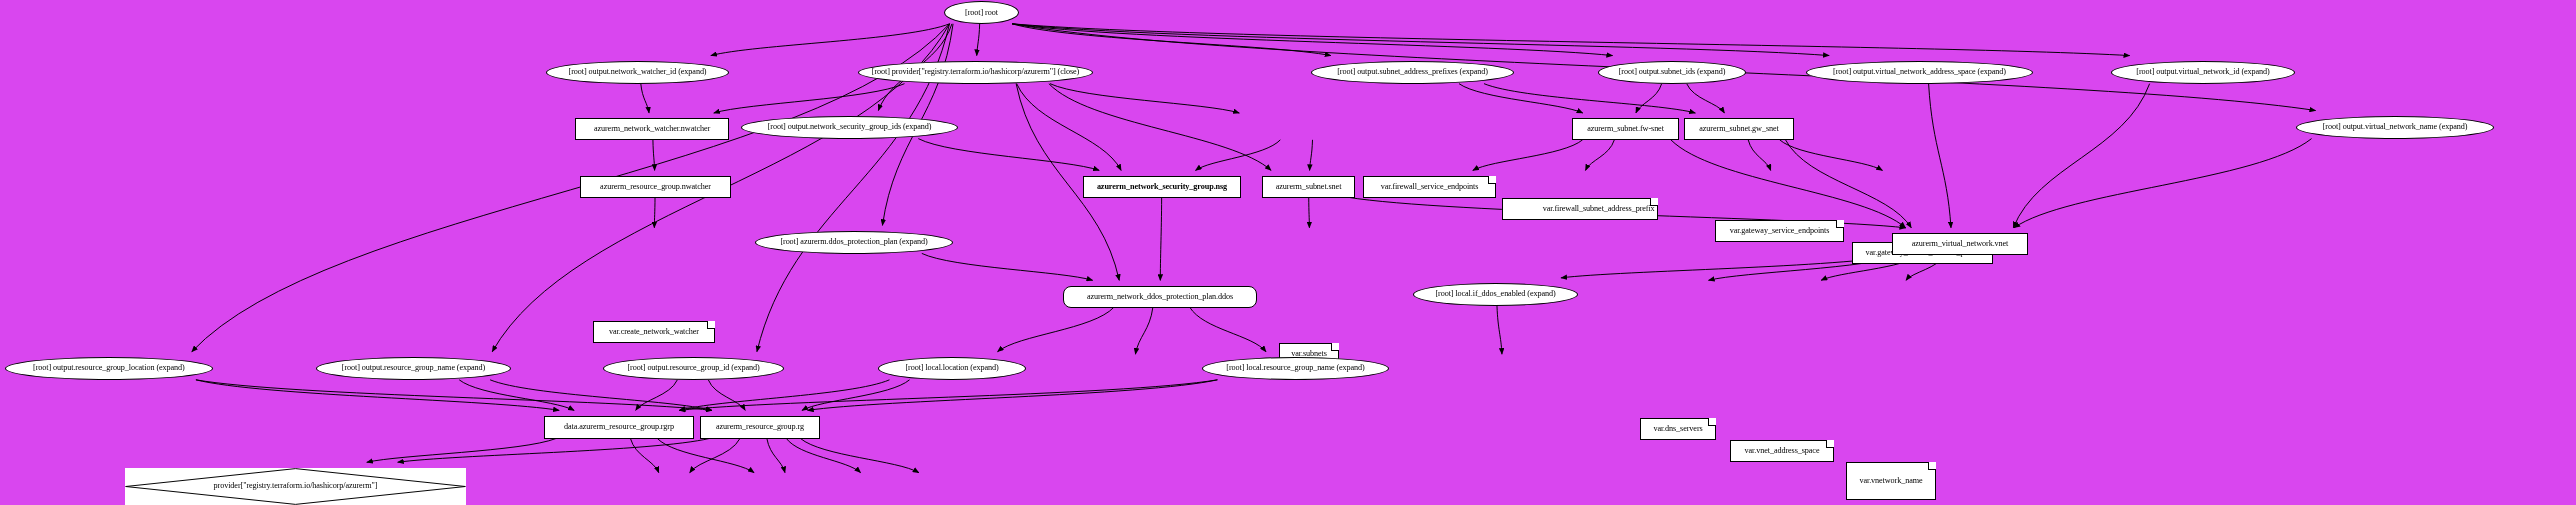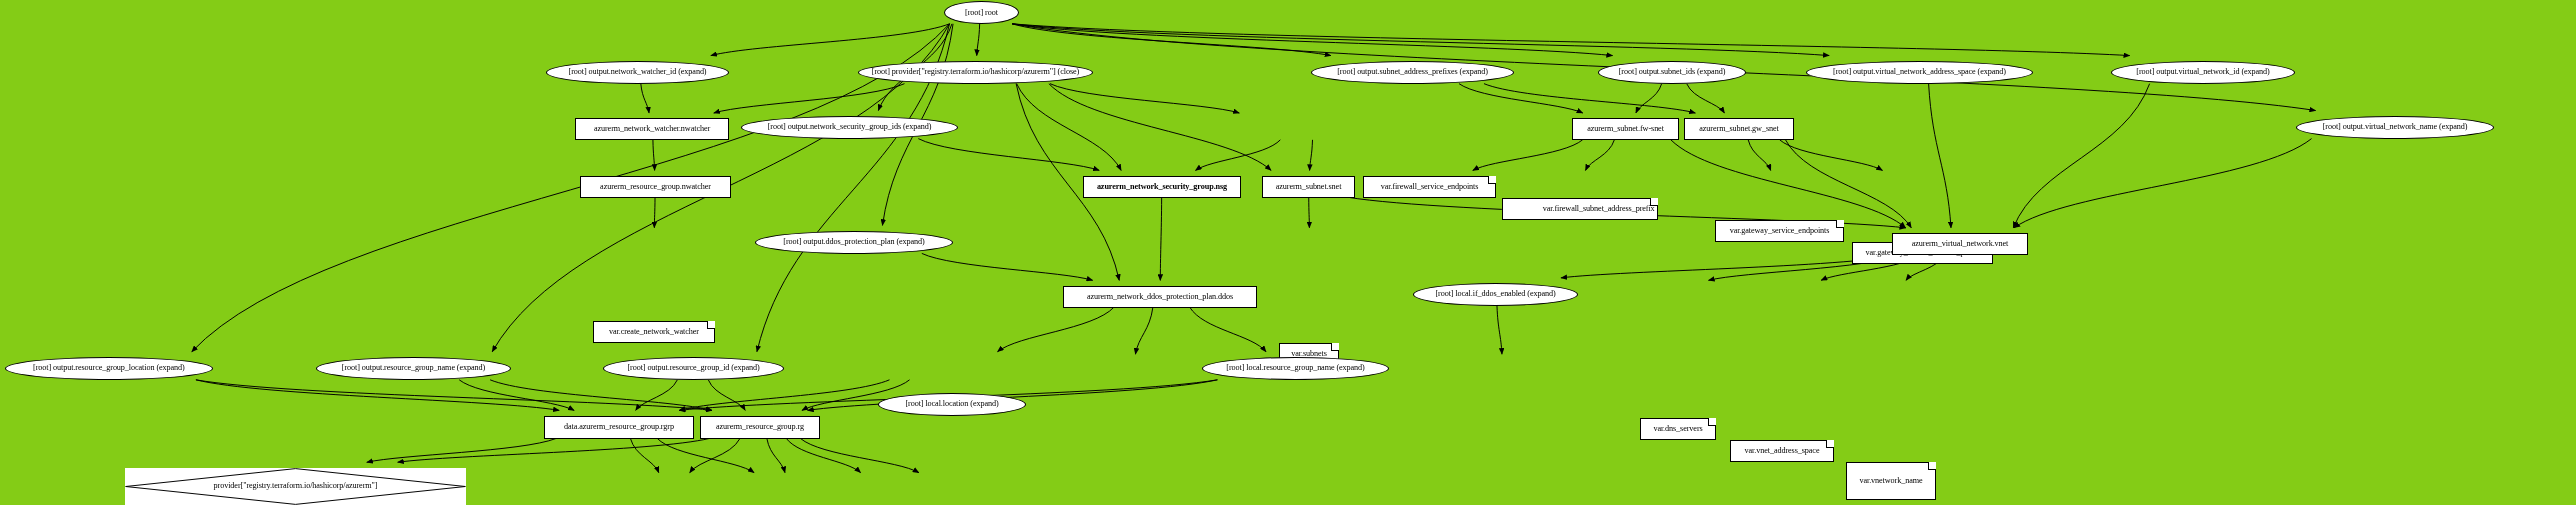--- a/index.html
+++ b/index.html
@@ -4,21 +4,21 @@
 <style>
   html, body {
     margin: 0;
     padding: 0;
     background: #ffffff;
   }
   #canvas {
     position: relative;
     width: 2576px;
     height: 505px;
-    background: #84cc16;
+    background: #d946ef;
     overflow: hidden;
     font-family: "Liberation Serif", "DejaVu Serif", serif;
   }
   #edge-layer {
     position: absolute;
     left: 0; top: 0;
     width: 2576px;
     height: 505px;
     pointer-events: none;
   }
@@ -223,30 +223,30 @@
       </div>
       <div class="node shape-note" style="left: 1852px; top: 176px; width: 141px; height: 22px;">
         <span class="notch"></span>
         <span class="lbl">var.gateway_subnet_address_prefix</span>
       </div>
       <div class="node shape-note" style="left: 593px; top: 233px; width: 122px; height: 22px;">
         <span class="notch"></span>
         <span class="lbl">var.create_network_watcher</span>
       </div>
       <div class="node shape-ellipse" style="left: 755px; top: 231px; width: 198px; height: 23px;">
-        <span class="lbl">[root] output.ddos_protection_plan (expand)</span>
+        <span class="lbl">[root] azurerm.ddos_protection_plan (expand)</span>
       </div>
       <div class="node shape-note" style="left: 1279px; top: 233px; width: 60px; height: 22px;">
         <span class="notch"></span>
         <span class="lbl">var.subnets</span>
       </div>
       <div class="node shape-box" style="left: 1892px; top: 233px; width: 136px; height: 22px; justify-content: center;">
         <span class="lbl">azurerm_virtual_network.vnet</span>
       </div>
-      <div class="node shape-box" style="left: 1063px; top: 286px; width: 194px; height: 22px;">
+      <div class="node shape-box" style="left: 1063px; top: 286px; width: 194px; height: 22px; border-radius: 8px;">
         <span class="lbl">azurerm_network_ddos_protection_plan.ddos</span>
       </div>
       <div class="node shape-ellipse" style="left: 1413px; top: 283px; width: 165px; height: 23px;">
         <span class="lbl">[root] local.if_ddos_enabled (expand)</span>
       </div>
       <div class="node shape-note" style="left: 1640px; top: 286px; width: 76px; height: 22px;">
         <span class="notch"></span>
         <span class="lbl">var.dns_servers</span>
       </div>
       <div class="node shape-note" style="left: 1730px; top: 286px; width: 104px; height: 22px;">
@@ -259,21 +259,21 @@
       </div>
       <div class="node shape-ellipse" style="left: 4.9px; top: 357px; width: 208px; height: 23px;">
         <span class="lbl">[root] output.resource_group_location (expand)</span>
       </div>
       <div class="node shape-ellipse" style="left: 316px; top: 357px; width: 195px; height: 23px;">
         <span class="lbl">[root] output.resource_group_name (expand)</span>
       </div>
       <div class="node shape-ellipse" style="left: 603px; top: 357px; width: 181px; height: 23px;">
         <span class="lbl">[root] output.resource_group_id (expand)</span>
       </div>
-      <div class="node shape-ellipse" style="left: 878px; top: 357px; width: 148px; height: 23px; margin-top: 36px;">
+      <div class="node shape-ellipse" style="left: 878px; top: 357px; width: 148px; height: 23px;">
         <span class="lbl">[root] local.location (expand)</span>
       </div>
       <div class="node shape-ellipse" style="left: 1202px; top: 357px; width: 187px; height: 23px;">
         <span class="lbl">[root] local.resource_group_name (expand)</span>
       </div>
       <div class="node shape-box" style="left: 544px; top: 416px; width: 150px; height: 23px;">
         <span class="lbl">data.azurerm_resource_group.rgrp</span>
       </div>
       <div class="node shape-box" style="left: 700px; top: 416px; width: 120px; height: 23px;">
         <span class="lbl">azurerm_resource_group.rg</span>

